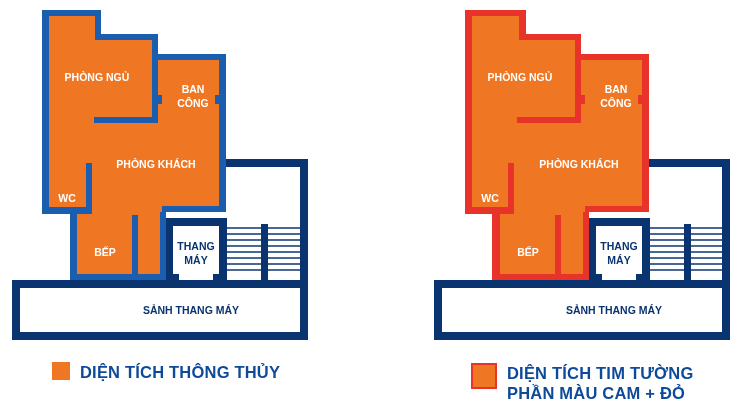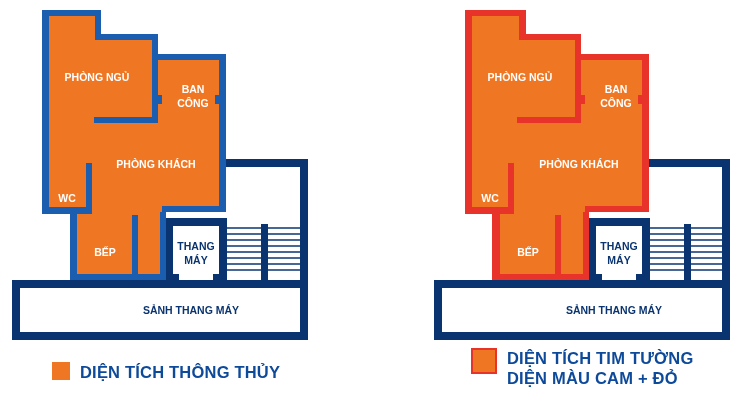--- a/index.html
+++ b/index.html
@@ -6,21 +6,21 @@
   body { width:750px; height:405px; position:relative; overflow:hidden; font-family:"Liberation Sans", sans-serif; }
   .plan { position:absolute; top:0;text-align:right; }
   .plan-left { left:0; }
   .plan-right { left:420px; }
   svg text { font-family:"Liberation Sans", sans-serif; font-weight:bold; }
   .legend { position:absolute; display:flex; align-items:flex-start; }
   .legend-swatch { width:18px; height:18px; background:#ef7622; margin-right:10px; box-sizing:border-box; }
   .legend-swatch.red-border { border:2px solid #e8332a; width:26px; height:26px; }
   .legend-text { color:#0e4a9a; font-size:16.5px; font-weight:bold; line-height:20px; letter-spacing:0.2px; }
   .legend-left { left:52px; top:362px; }
-  .legend-right { left:471px; top:348px; }
+  .legend-right { left:471px; top:363px; }
 </style>
 </head>
 <body>
 
 <div class="plan plan-left">
 <svg width="320" height="345" viewBox="0 0 320 345" xmlns="http://www.w3.org/2000/svg">
 
   <g>
     <rect x="12" y="280" width="296" height="8" fill="#0a3470"></rect>
     <rect x="12" y="280" width="8" height="60" fill="#0a3470"></rect>
@@ -144,15 +144,15 @@
   <div class="legend-swatch"></div>
   <div class="legend-text">
     <div>DIỆN TÍCH THÔNG THỦY</div>
   </div>
 </div>
 
 <div class="legend legend-right">
   <div class="legend-swatch red-border"></div>
   <div class="legend-text">
     <div>DIỆN TÍCH TIM TƯỜNG</div>
-    <div>DIỆN MÀU CAM + ĐỎ</div>
+    <div>PHẦN MÀU CAM + ĐỎ</div>
   </div>
 </div>
 
 </body></html>

